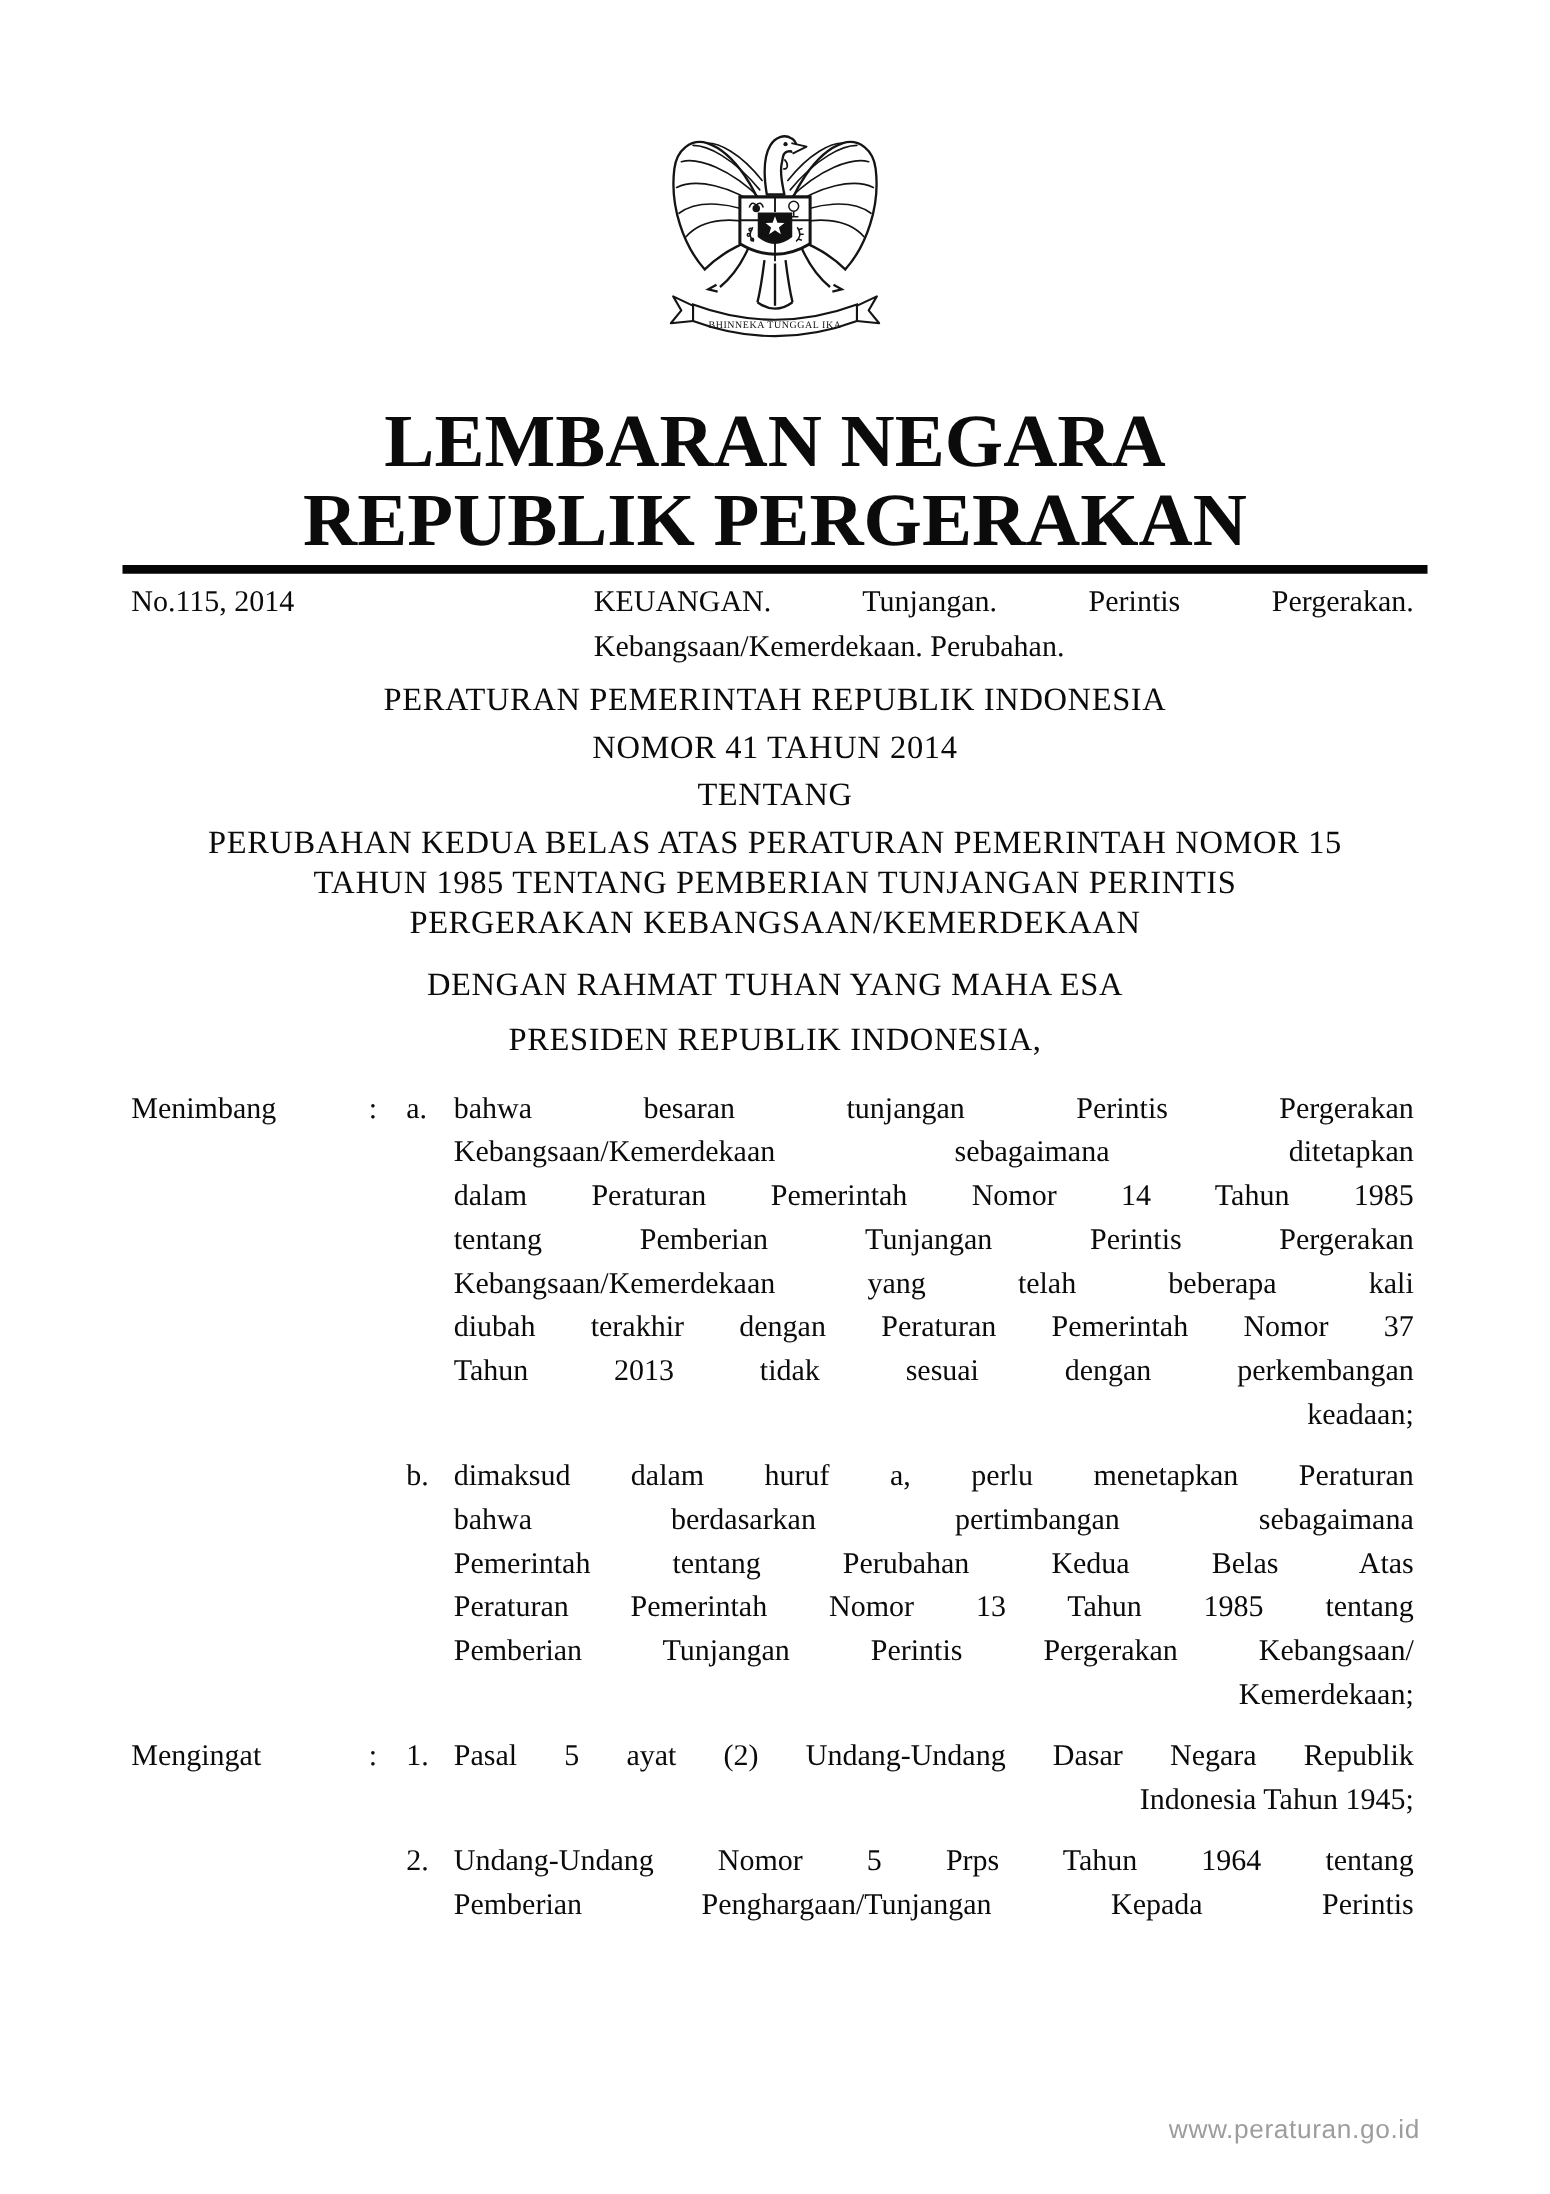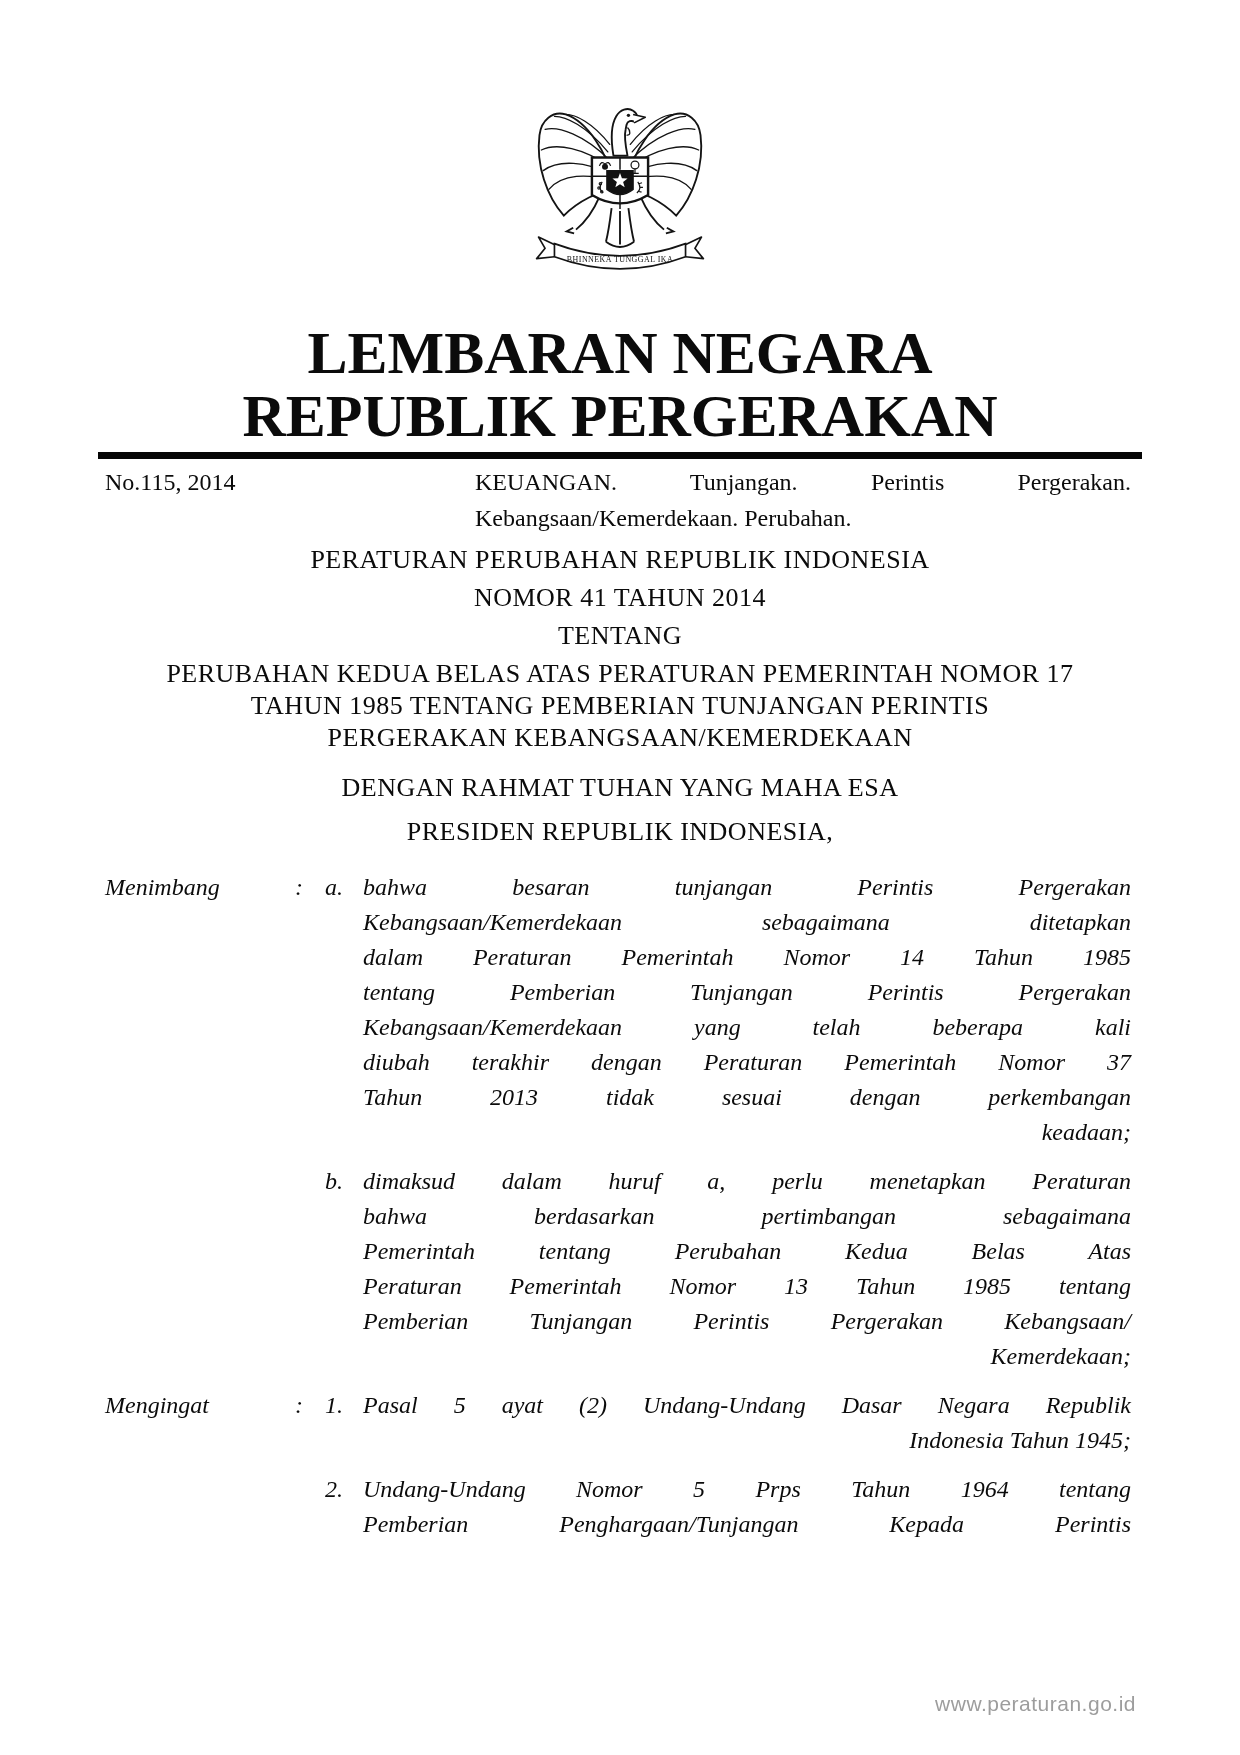--- a/index.html
+++ b/index.html
@@ -76,21 +76,20 @@
     top: 870px;
     left: 105px;
     width: 1026px;
     font-size: 24px;
     line-height: 35px;
   }
   .pre-row {
     display: grid;
     grid-template-columns: 190px 30px 38px 1fr;
     margin-bottom: 14px;
-    font-style: italic;
   }
   .pre-label, .pre-colon, .pre-marker { white-space: nowrap; }
   .pre-text div { text-align: right; }
   .pre-text div.just { text-align: justify; text-align-last: justify; }
   .m-subject div.just { text-align: justify; text-align-last: justify; }
 
   
   .footer {
     position: absolute;
     top: 1692px;
@@ -177,25 +176,25 @@
 
   <div class="m-row">
     <div class="m-number">No.115, 2014</div>
     <div class="m-subject">
         <div class="just">KEUANGAN. Tunjangan. Perintis Pergerakan.</div>
         <div>Kebangsaan/Kemerdekaan. Perubahan.</div>
       </div>
   </div>
 
   <div class="reg">
-    <div class="reg-first">PERATURAN PERUBAHAN REPUBLIK INDONESIA</div>
+    <div class="reg-first">PERATURAN PEMERINTAH REPUBLIK INDONESIA</div>
     <div class="reg-line">NOMOR 41 TAHUN 2014</div>
     <div class="reg-line">TENTANG</div>
     <div class="reg-line">
-        <div>PERUBAHAN KEDUA BELAS ATAS PERATURAN PEMERINTAH NOMOR 17</div>
+        <div>PERUBAHAN KEDUA BELAS ATAS PERATURAN PEMERINTAH NOMOR 15</div>
         <div>TAHUN 1985 TENTANG PEMBERIAN TUNJANGAN PERINTIS</div>
         <div>PERGERAKAN KEBANGSAAN/KEMERDEKAAN</div>
       </div>
     <div class="reg-grace">DENGAN RAHMAT TUHAN YANG MAHA ESA</div>
     <div class="reg-issuer">PRESIDEN REPUBLIK INDONESIA,</div>
   </div>
 
   <div class="preamble">
 
     <div class="pre-row">

